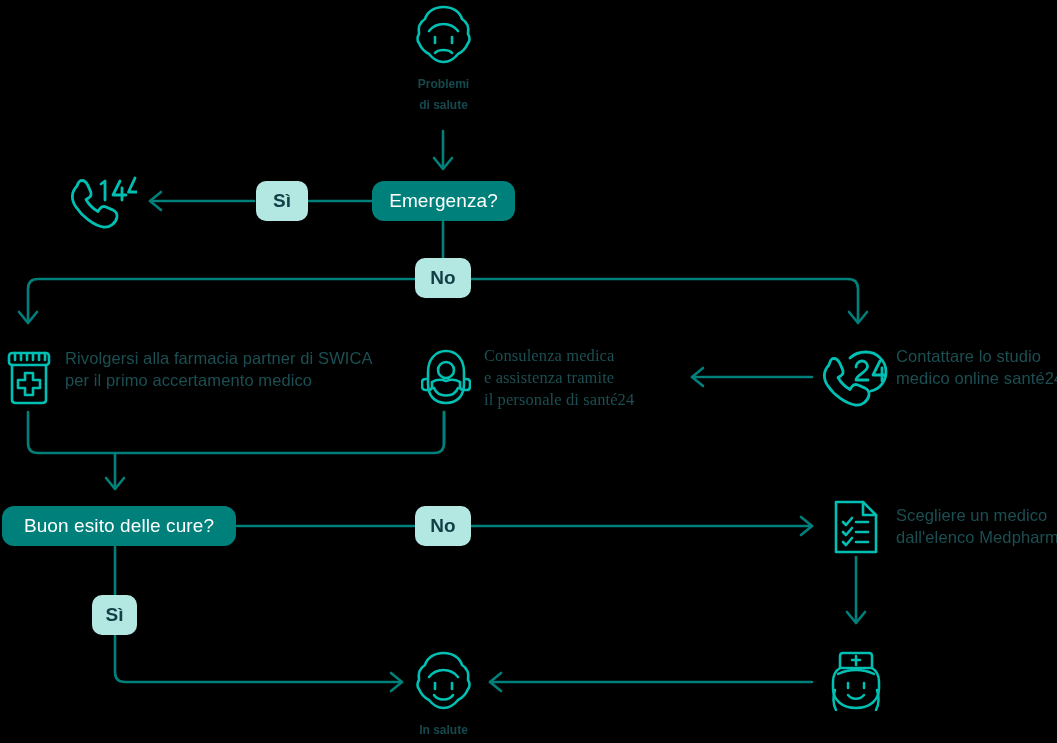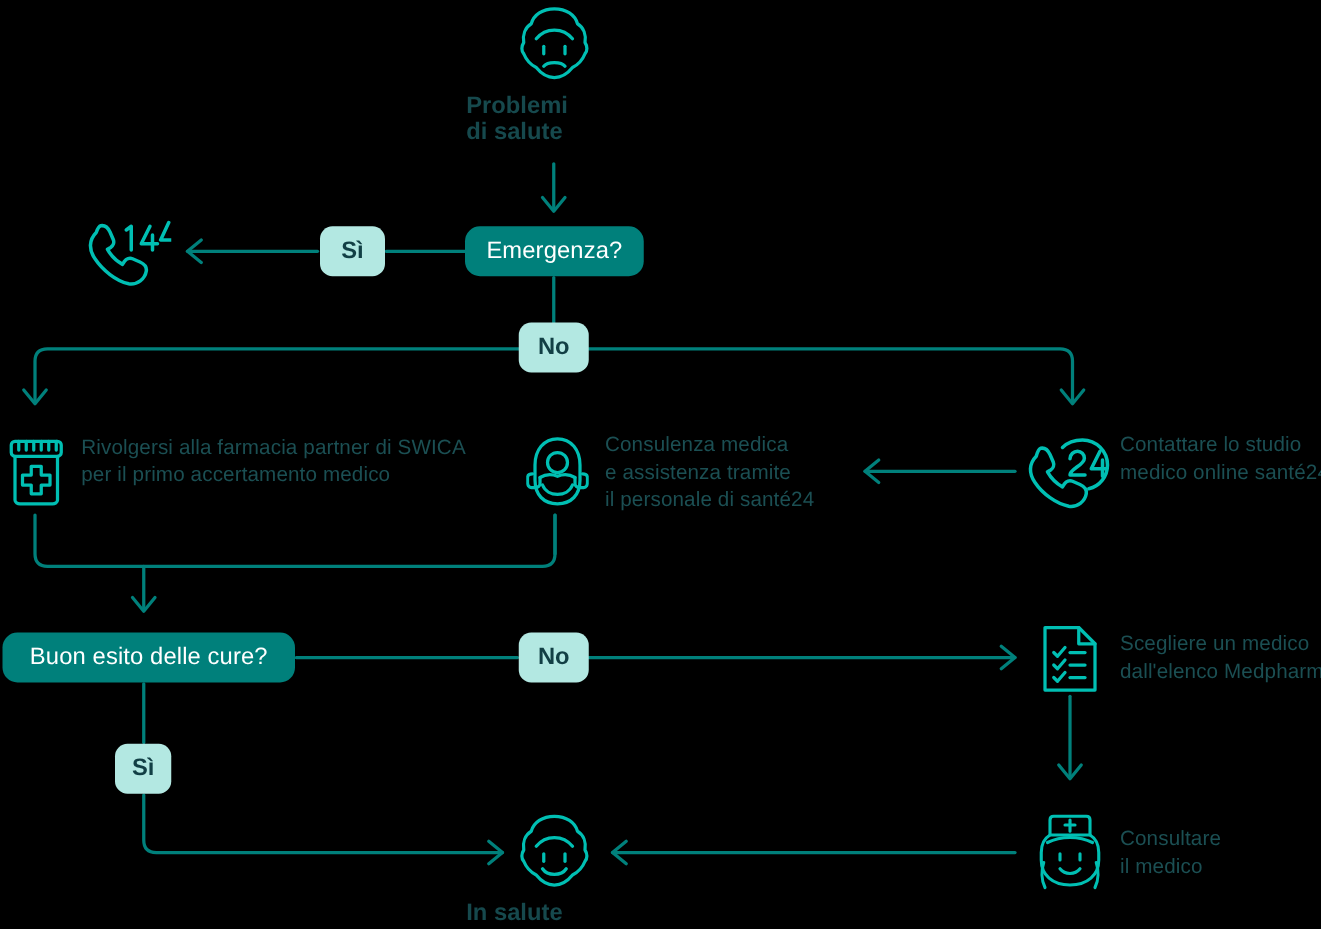--- a/index.html
+++ b/index.html
@@ -18,22 +18,22 @@
     padding:0 16px;box-sizing:border-box;height:40px;
   }
   
   .pill{
     background:#B3E8E2;color:#123F45;border-radius:10px;
     display:flex;align-items:center;justify-content:center;
     font-weight:bold;font-size:19px;height:40px;box-sizing:border-box;text-align:center;
   }
   
   .caption{
-    color:#16494D;font-weight:bold;font-size:19px;line-height:21px;
-    white-space:pre-line;
+    color:#16494D;font-weight:bold;font-size:12px;line-height:21px;
+    text-align:center;white-space:pre-line;
   }
   
   .desc{
     color:#1B4F53;font-size:16.5px;line-height:22px;
     white-space:pre-line;letter-spacing:.1px;
   }
   .icon{display:block;}
   .icon svg{display:block;}
 </style>
 </head>
@@ -148,21 +148,21 @@
           <path d="M25 3 C14 3 7 12 7 24 L7 36 C7 48 14 55 25 55 C36 55 43 48 43 36 L43 24 C43 12 36 3 25 3 Z"></path>
           <circle cx="25" cy="22" r="8"></circle>
           <path d="M11 34 C16 31 20 31 25 33 C30 31 34 31 39 34"></path>
           <path d="M11 34 L11 39 C11 41 9 42 7 42 L4 42 C2 42 1 40 1 38 L1 34 C1 32 3 31 5 31"></path>
           <path d="M39 34 L39 39 C39 41 41 42 43 42 L46 42 C48 42 49 40 49 38 L49 34 C49 32 47 31 45 31"></path>
           <path d="M13 40 C17 50 33 50 37 40"></path>
         </g>
       </svg>
     </span>
   </div>
-  <div class="node desc" style="left:484px;top:345px;width:210px;">Consulenza medica
+  <div class="node desc" style="left:484px;top:345px;width:210px;font-family:Liberation Serif, serif;">Consulenza medica
 e assistenza tramite
 il personale di santé24</div>
 
   <div class="node" style="left:820px;top:347px;width:70px;height:62px;">
     <span class="icon">
       <svg width="70" height="62" viewBox="0 0 70 62">
         <g fill="none" stroke="#00BFB3" stroke-width="2.8" stroke-linecap="round" stroke-linejoin="round">
           <path d="M9 18 C3 24 3 32 8 39 C14 48 25 56 35 58 C42 59 48 54 49 48
                    C49.6 44.6 47 42 44 40.6 L38 38 C35.6 37 33 38 31.6 40 L30 42.5
                    C25.5 40 20.5 35 18 30.5 L20.5 29 C22.6 27.6 23.6 25 22.6 22.6
@@ -211,22 +211,20 @@
           <path d="M14 18 C9 21 7 26 7 32 L7 38 C7 50 16 58 30 58 C44 58 53 50 53 38 L53 32 C53 26 51 21 46 18"></path>
           <path d="M12 24 C18 21 24 20 30 20 C36 20 42 21 48 24"></path>
           <path d="M22 33 L22 38 M38 33 L38 38"></path>
           <path d="M22 45 C26 50 34 50 38 45"></path>
           <path d="M9 40 C7 46 7 54 10 60"></path>
           <path d="M51 40 C53 46 53 54 50 60"></path>
         </g>
       </svg>
     </span>
   </div>
-  <div class="node desc" style="left:896px;top:660px;width:160px;">Consultare
-il medico</div>
 
   <div class="node" style="left:405px;top:650px;width:77px;height:62px;">
     <span class="icon">
       <svg width="77" height="62" viewBox="0 0 77 62">
         <g fill="none" stroke="#00BFB3" stroke-width="2.6" stroke-linecap="round" stroke-linejoin="round">
           <path d="M38.5 3 C29 3 22 8 20 15 C15 18 13 24 14 30 C12 33 12 37 14 39 C16 44 20 48 24 50
                    C28 55 33 58 38.5 58 C44 58 49 55 53 50 C57 48 61 44 63 39 C65 37 65 33 63 30
                    C64 24 62 18 57 15 C55 8 48 3 38.5 3 Z"></path>
           <path d="M24 27 C28 22 34 20 38.5 20 C43 20 49 22 53 27"></path>
           <path d="M30 33 L30 39"></path>

